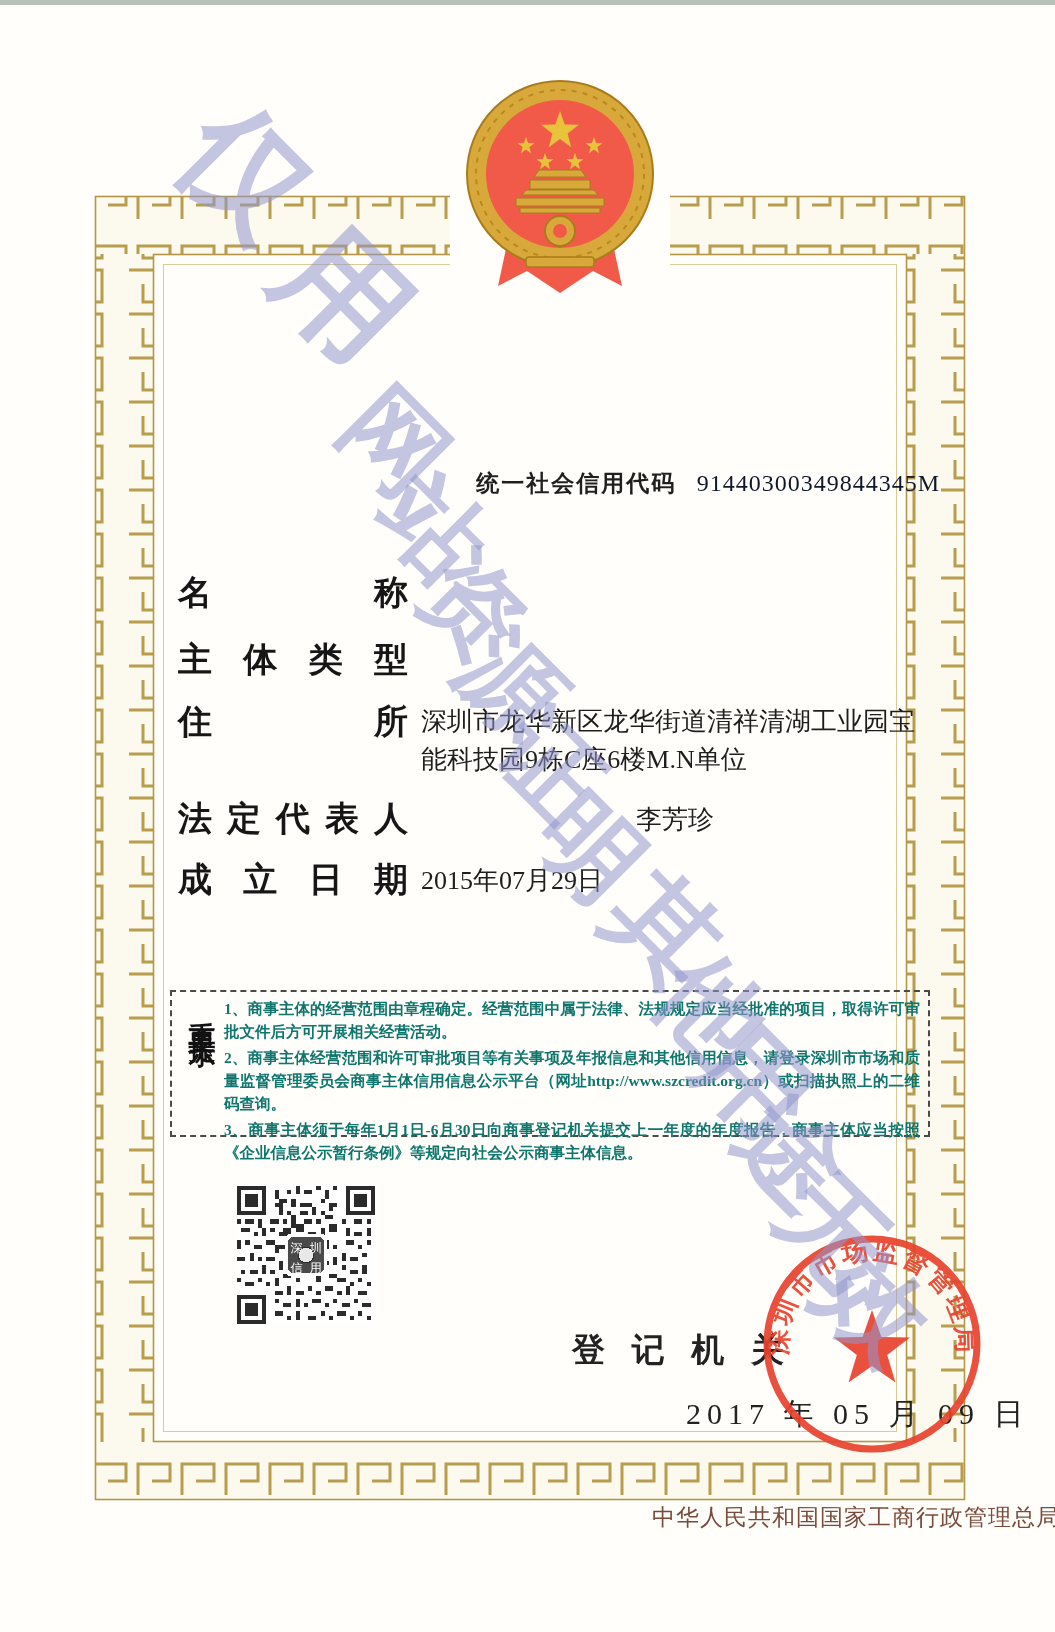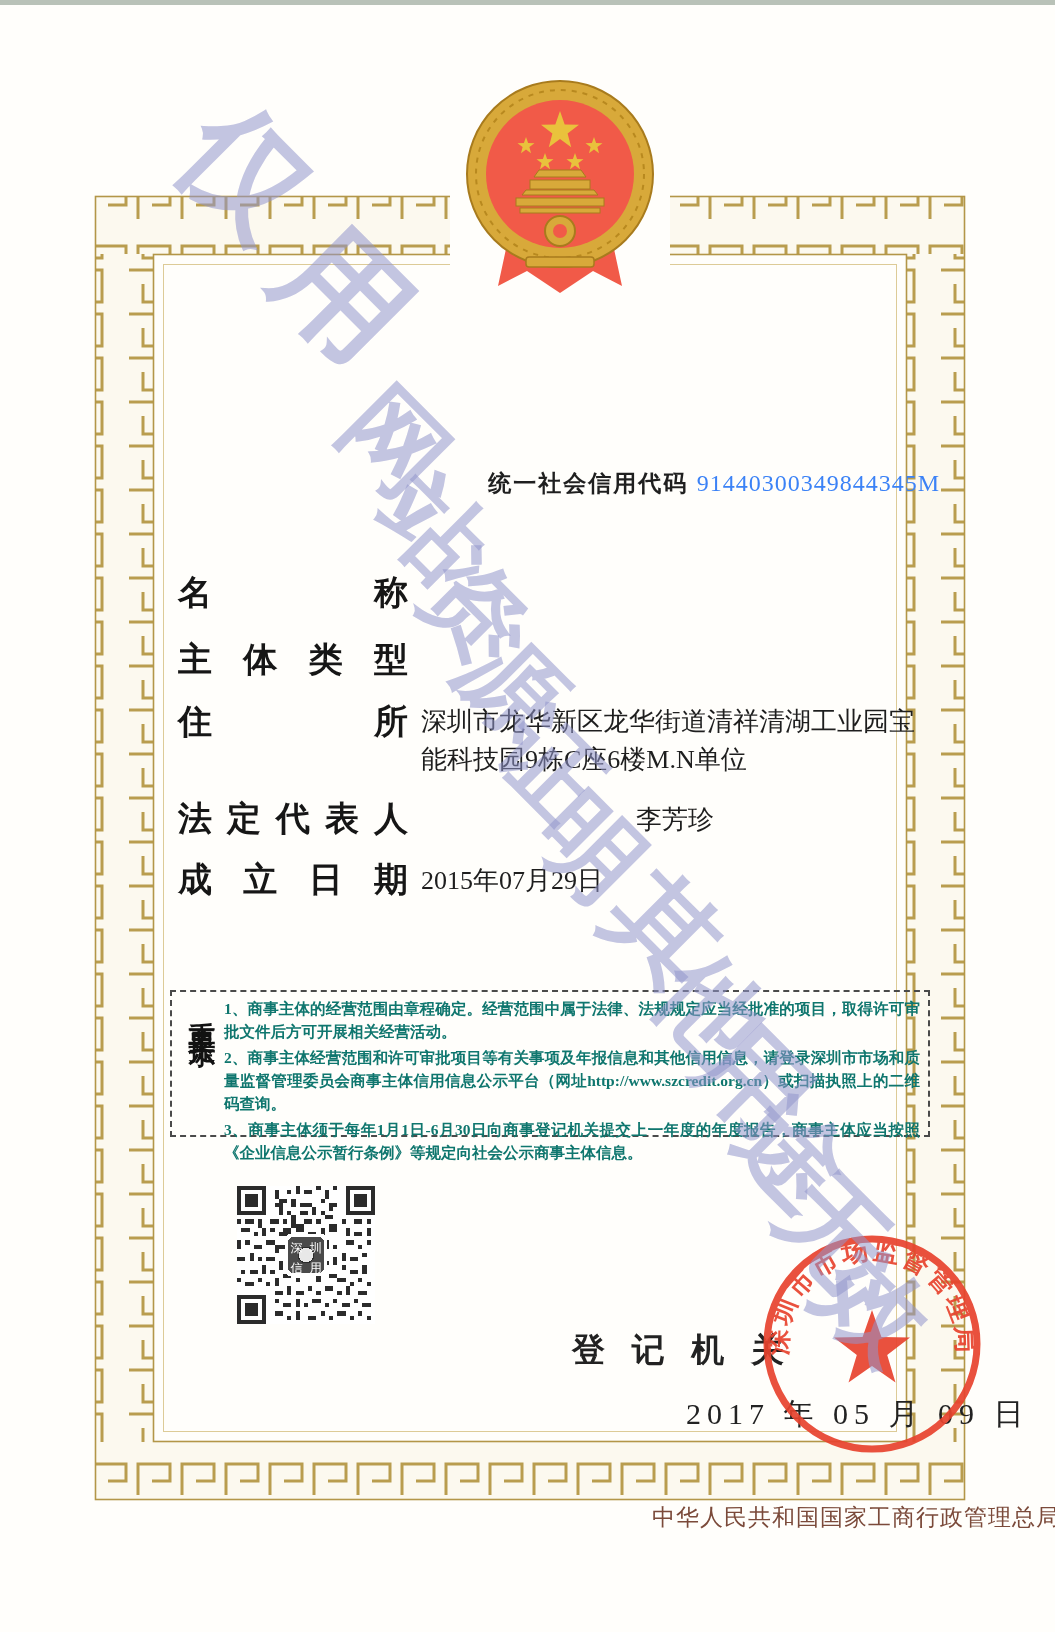--- a/index.html
+++ b/index.html
@@ -16,21 +16,21 @@
     position:absolute;left:0;top:318px;width:100%;text-align:center;z-index:3;
     font-family:"DejaVu Serif","Liberation Serif",serif;font-weight:bold;
     font-size:118px;letter-spacing:38px;line-height:1.1;
     color:#c79a22;
     background:linear-gradient(180deg,#a87c14 0%,#e8c44a 28%,#f6e18c 45%,#c9981f 70%,#8f6a10 100%);
     -webkit-background-clip:text;background-clip:text;-webkit-text-fill-color:transparent;
     text-shadow:none;
   }
   .credit-line{position:absolute;left:0;top:468px;width:940px;z-index:3;text-align:right;white-space:nowrap;}
   .credit-label{font-weight:bold;font-size:23px;color:#1f1f1f;letter-spacing:2px;}
-  .credit-code{font-family:"Liberation Serif",serif;font-size:24px;color:#3b82f6;margin-left:4px;letter-spacing:1px;}
+  .credit-code{font-family:"Liberation Serif",serif;font-size:24px;color:#0f172a;margin-left:16px;letter-spacing:1px;}
   
   .field-label{position:absolute;left:178px;width:230px;display:flex;justify-content:space-between;z-index:3;
     font-weight:bold;font-size:34px;color:#161616;}
   .field-value{position:absolute;left:421px;width:508px;z-index:3;
     font-family:"Liberation Serif",serif;font-size:26px;color:#1e1e1e;line-height:38px;}
   
   .notice{position:absolute;left:170px;top:990px;width:760px;height:147px;z-index:3;
     border:2px dashed #4a4a4a;box-sizing:border-box;}
   .notice-side{position:absolute;left:12px;top:8px;height:130px;
     writing-mode:vertical-rl;text-orientation:upright;

